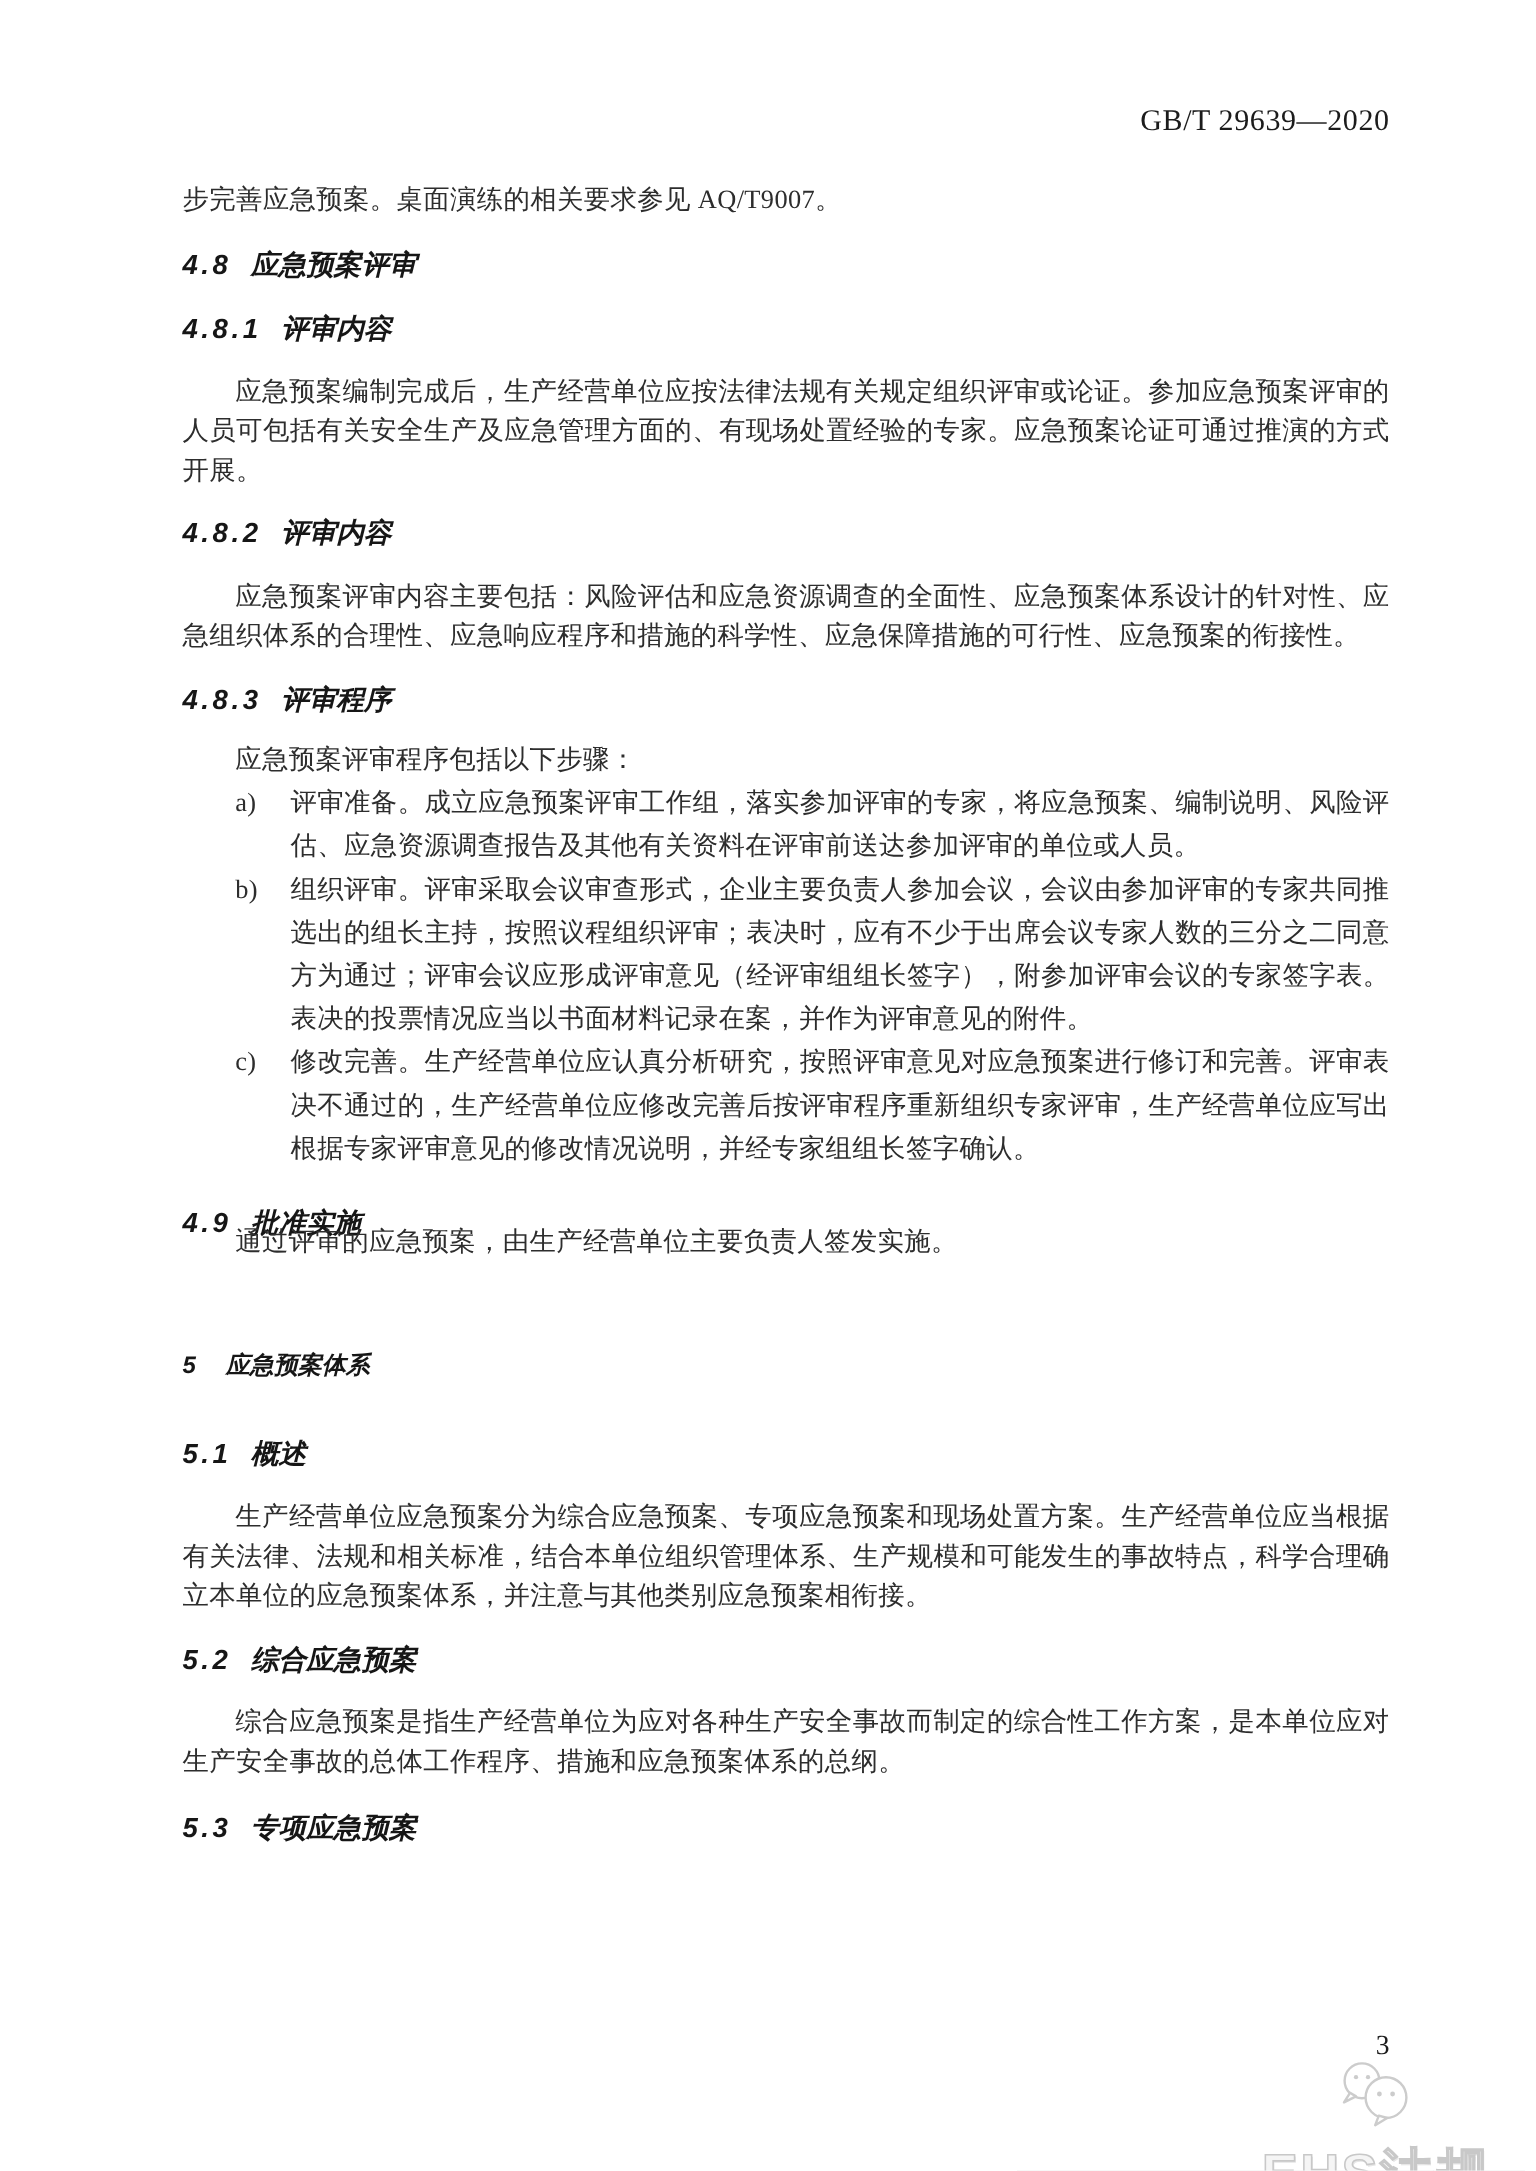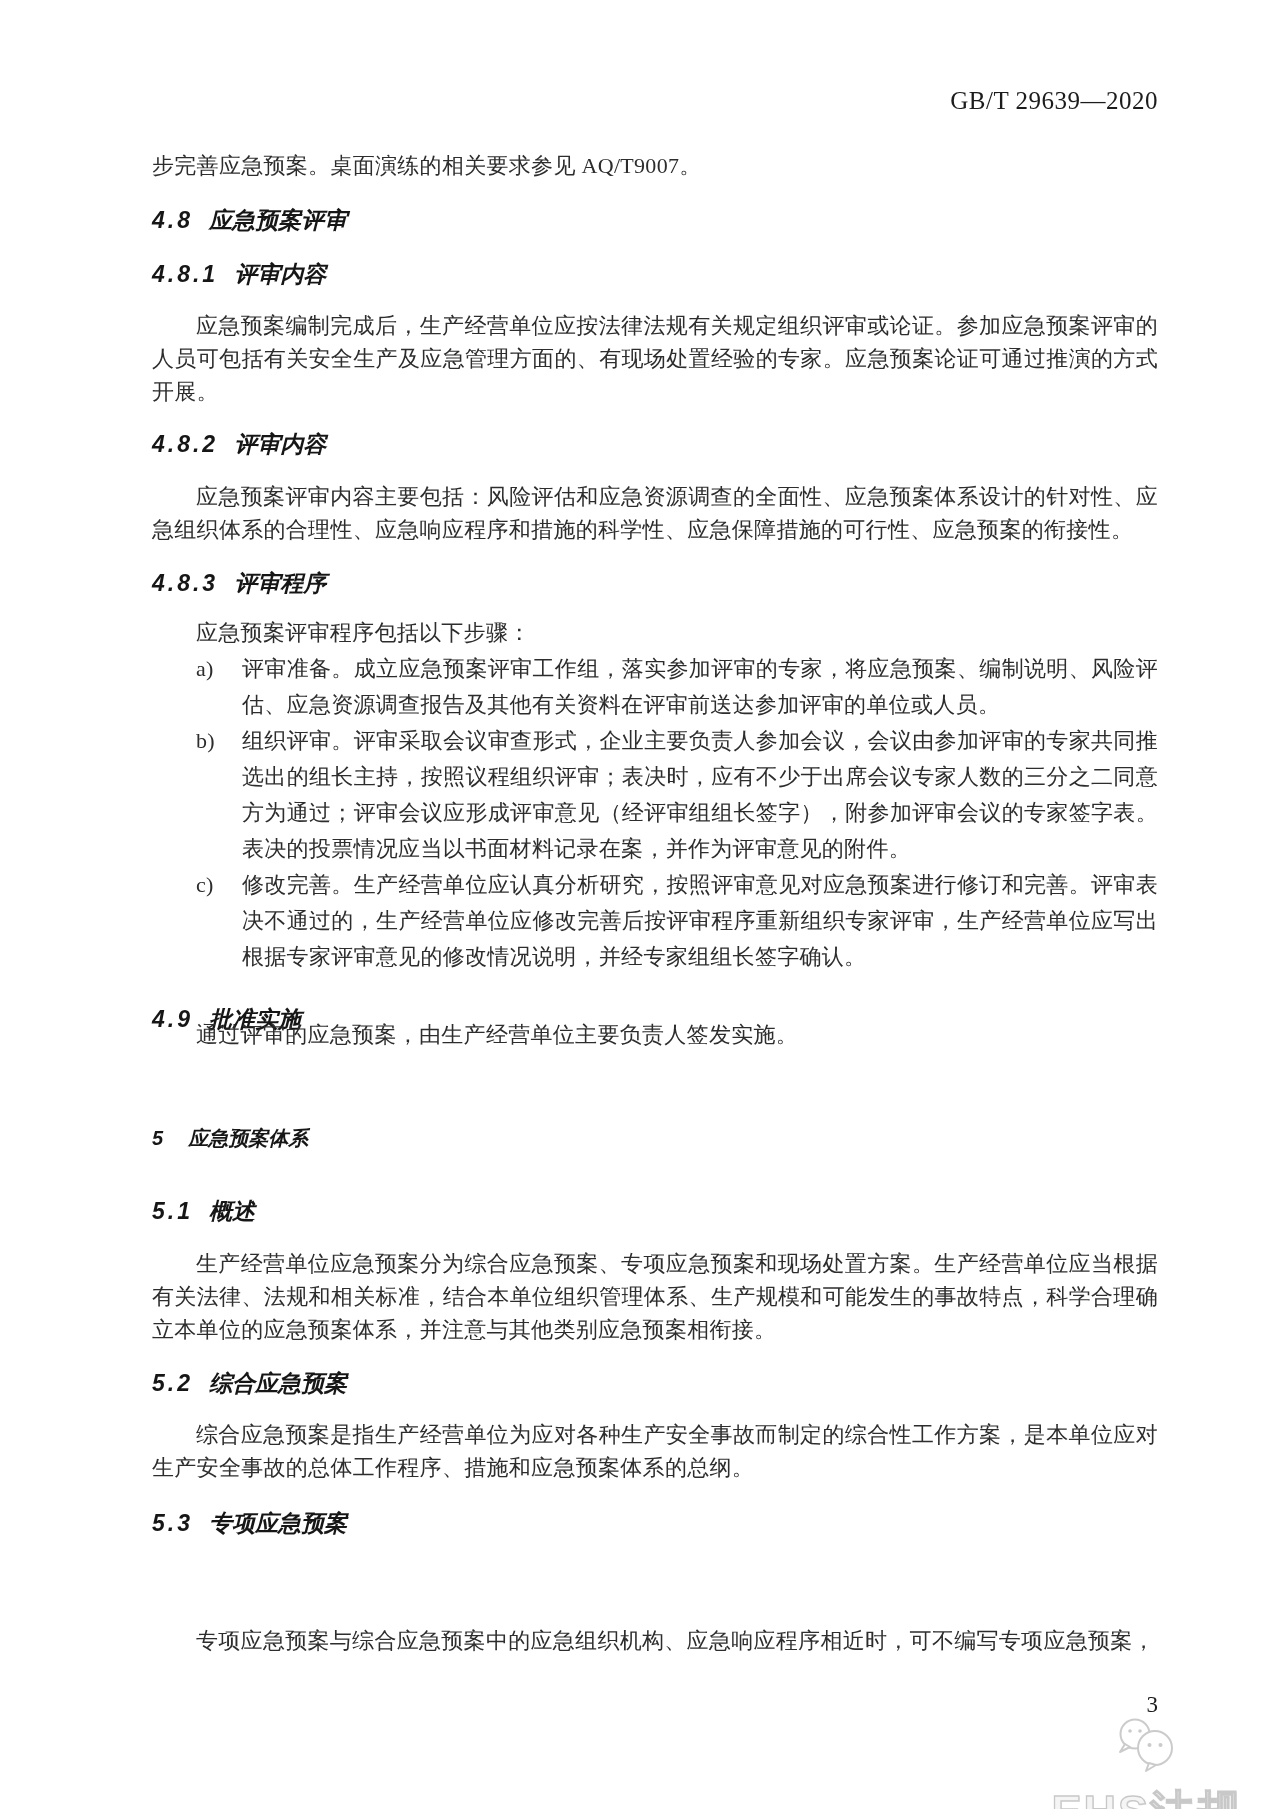--- a/index.html
+++ b/index.html
@@ -134,21 +134,20 @@
   <div class="blk para indent" style="top:1247px;">生产经营单位应急预案分为综合应急预案、专项应急预案和现场处置方案。生产经营单位应当根据有关法律、法规和相关标准，结合本单位组织管理体系、生产规模和可能发生的事故特点，科学合理确立本单位的应急预案体系，并注意与其他类别应急预案相衔接。</div>
 
   <div class="blk hd" style="top:1369px;">
     <span class="num">5.2</span><span>综合应急预案</span>
   </div>
   <div class="blk para indent" style="top:1418px;">综合应急预案是指生产经营单位为应对各种生产安全事故而制定的综合性工作方案，是本单位应对生产安全事故的总体工作程序、措施和应急预案体系的总纲。</div>
 
   <div class="blk hd" style="top:1509px;">
     <span class="num">5.3</span><span>专项应急预案</span>
   </div>
-  <div class="blk para indent" style="top:1624px;">专项应急预案与综合应急预案中的应急组织机构、应急响应程序相近时，可不编写专项应急预案，</div>
 
   <div class="blk page-num">3</div>
 
   <div class="watermark">
     <span style="display:inline-block;line-height:0;">
       <svg width="64" height="58" viewBox="0 0 64 58" xmlns="http://www.w3.org/2000/svg">
 
         <circle cx="19" cy="18" r="14.5" fill="#ffffff" stroke="#c3c3c3" stroke-width="2"></circle>
         <path d="M9 28 L4 36 L14 31 Z" fill="#ffffff" stroke="#c3c3c3" stroke-width="2" stroke-linejoin="round"></path>
         <circle cx="14" cy="15" r="1.8" fill="#c3c3c3"></circle>

